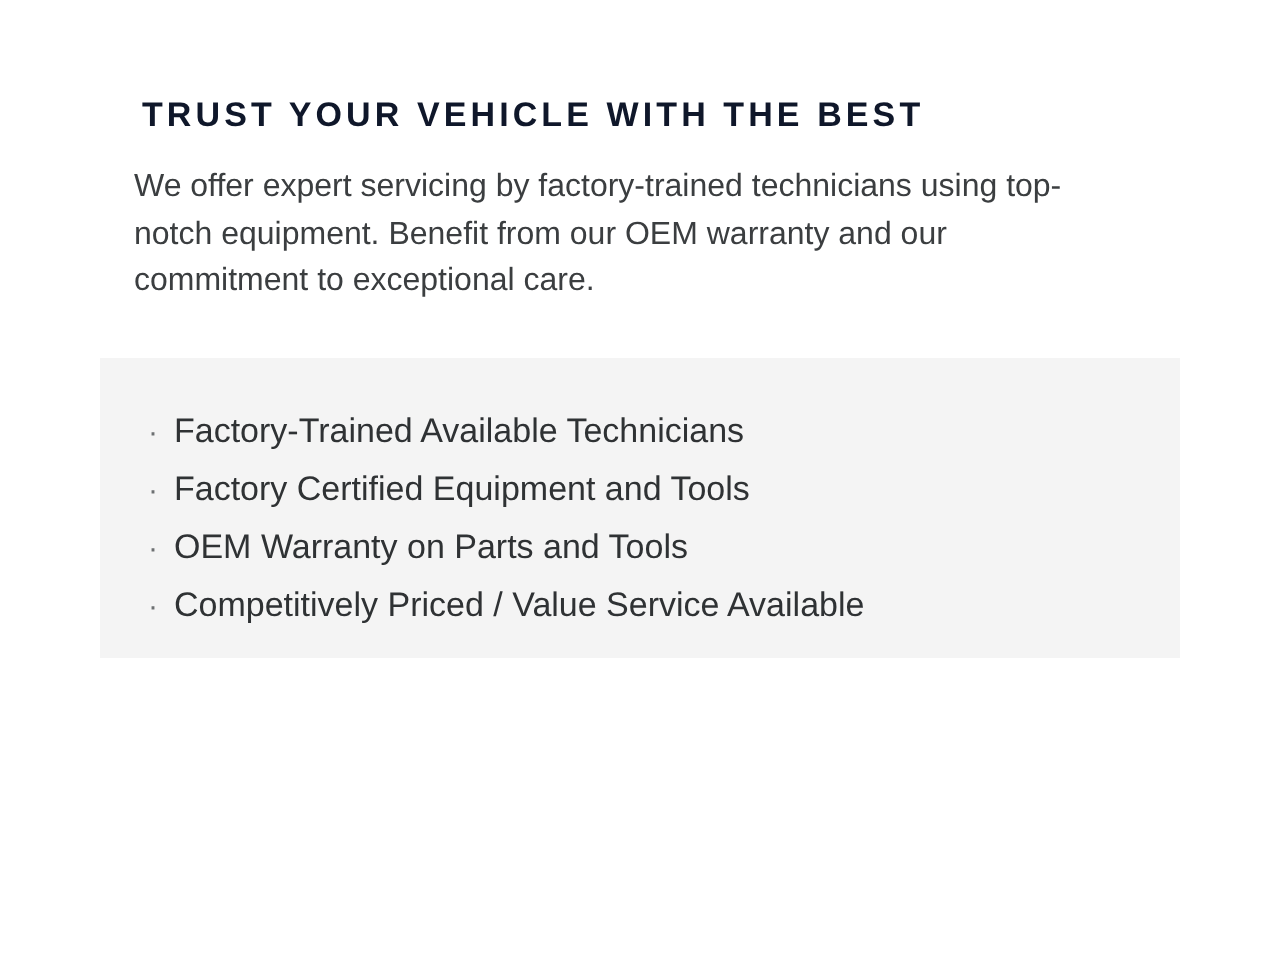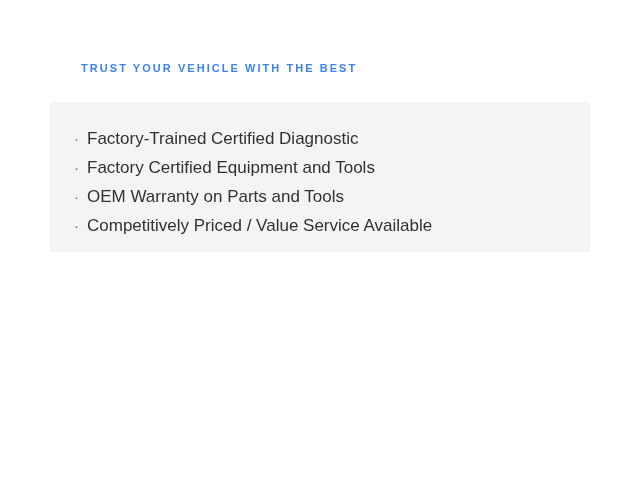--- a/index.html
+++ b/index.html
@@ -26,28 +26,28 @@
 
   .content {
     position: absolute;
     left: 50px;
     top: 45px;
     width: 540px;
   }
 
   
   .eyebrow {
-    margin: 15px;
+    margin: 5px;
     padding: 0 0 0 16px;
-    font-size: 11px;
+    font-size: 17px;
     font-weight: bold;
     letter-spacing: 2.05px;
     line-height: 16px;
     text-transform: uppercase;
-    color: #3b82f6;
+    color: #0f172a;
     white-space: nowrap;
   }
 
   
   .heading {
     margin: 0;
     padding: 14px 0 0 16px;
     font-size: 30px;
     font-weight: 300;
     letter-spacing: 0.1px;
@@ -110,27 +110,28 @@
 </style>
 </head>
 <body>
 
 <div class="page">
   <div class="content">
 
     <p class="eyebrow">TRUST YOUR VEHICLE WITH THE BEST</p>
 
 
+    <p class="intro">We offer expert servicing by factory-trained technicians using top-notch equipment. Benefit from our OEM warranty and our commitment to exceptional care.</p>
 
     <div class="panel">
       <ul class="feature-list">
 
         <li class="feature-item">
           <span class="bullet-dot">·</span>
-          <span class="feature-label">Factory-Trained Certified Diagnostic</span>
+          <span class="feature-label">Factory-Trained Available Technicians</span>
         </li>
 
         <li class="feature-item">
           <span class="bullet-dot">·</span>
           <span class="feature-label">Factory Certified Equipment and Tools</span>
         </li>
 
         <li class="feature-item">
           <span class="bullet-dot">·</span>
           <span class="feature-label">OEM Warranty on Parts and Tools</span>

